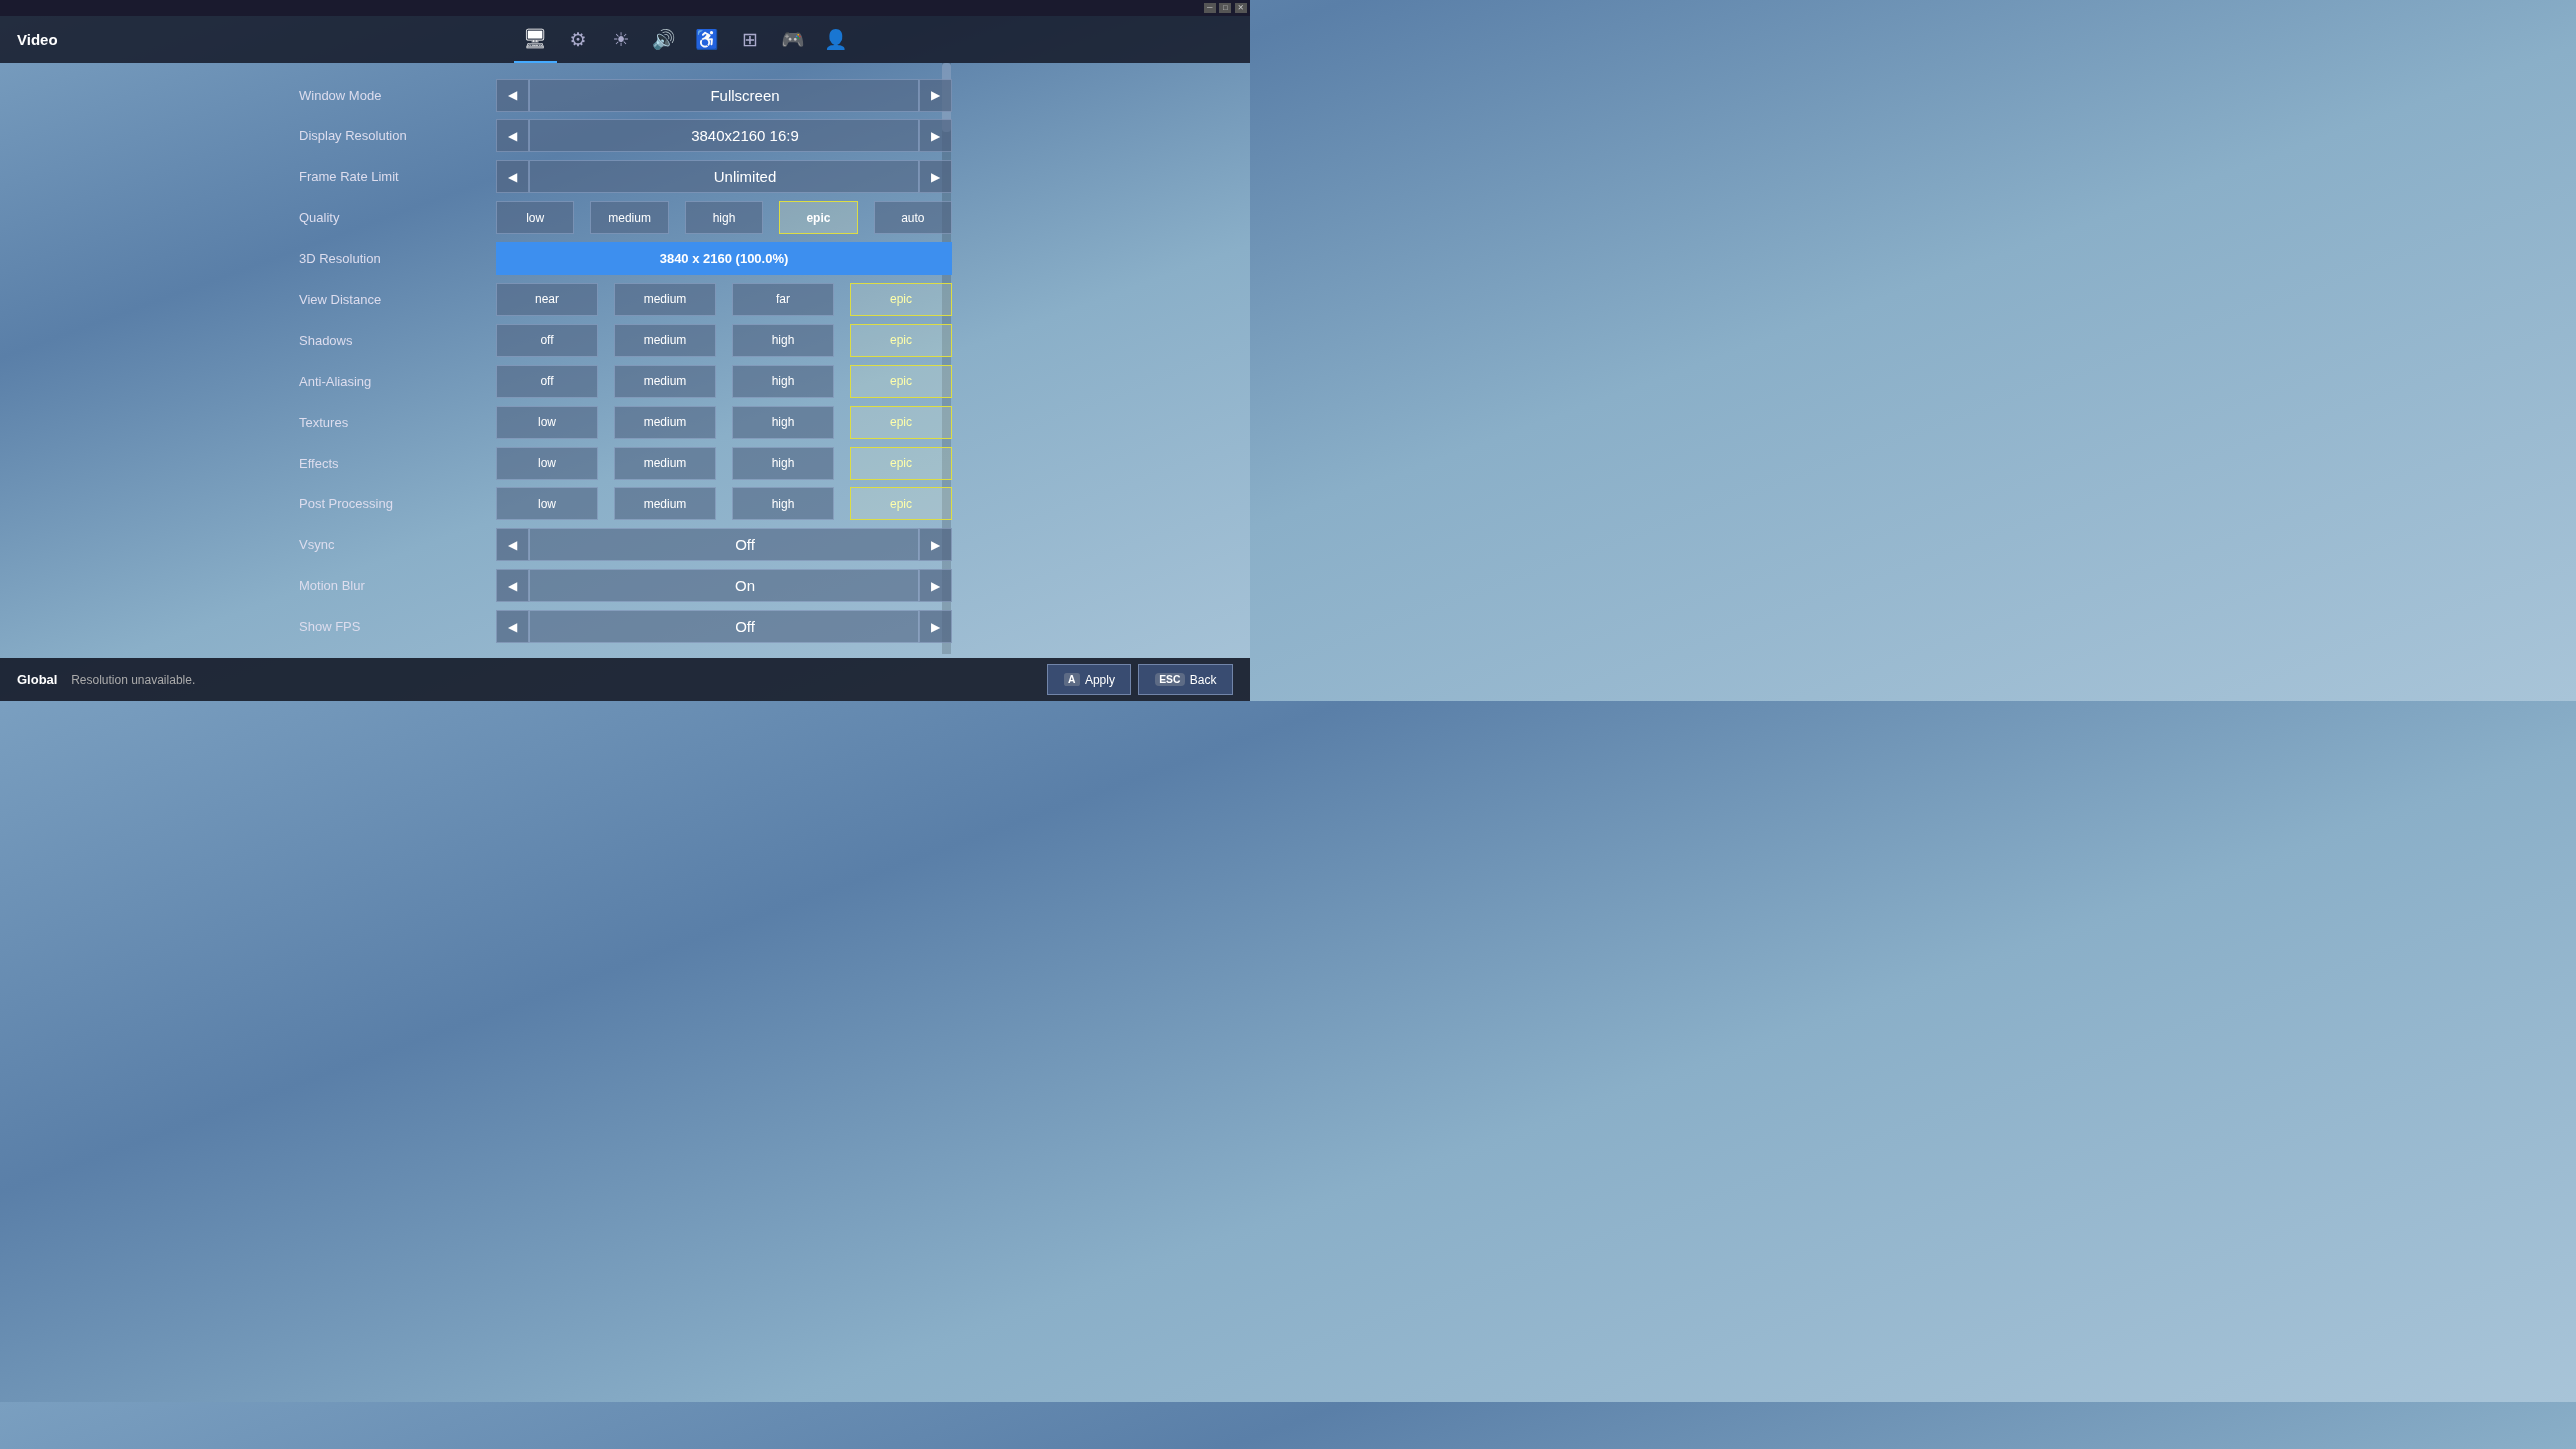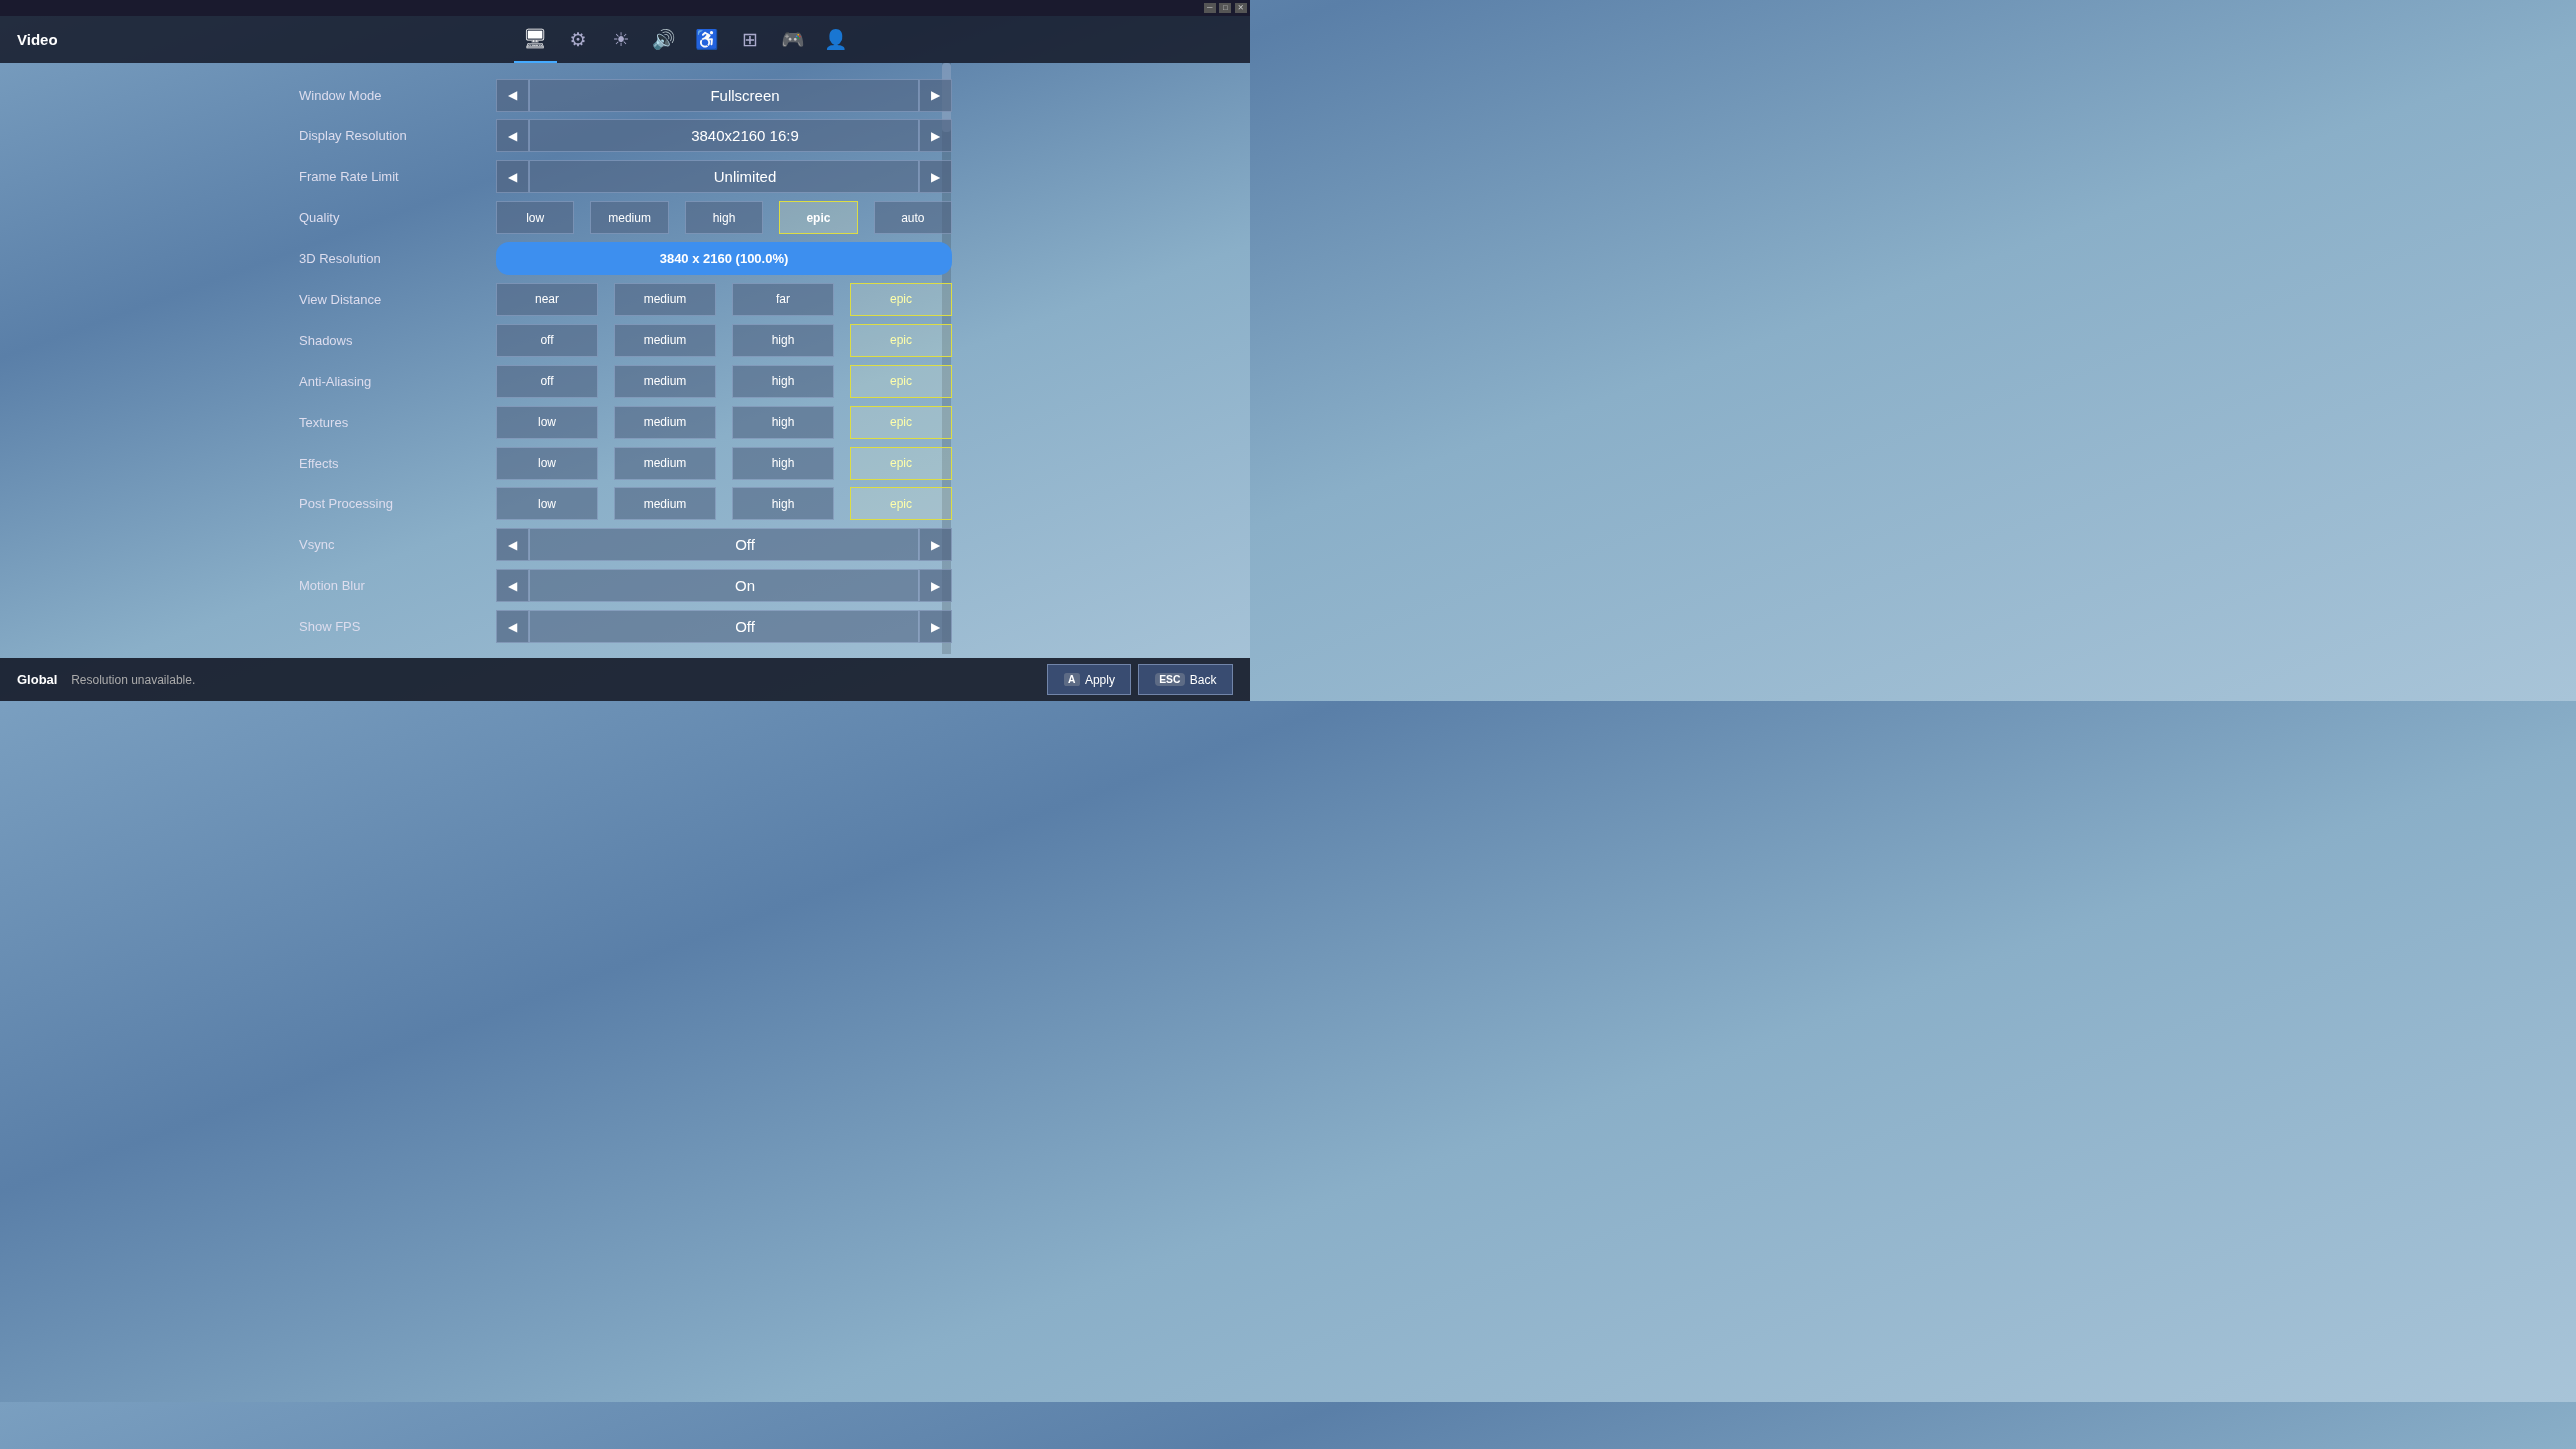--- a/index.html
+++ b/index.html
@@ -210,21 +210,20 @@
     .resolution-display {
       width: 100%;
       height: 33px;
       background: #3d8fef;
       display: flex;
       align-items: center;
       justify-content: center;
       font-size: 13px;
       color: #fff;
       font-weight: bold;
-      border-radius: 13px;
     }
 
     
     .bottom-bar {
       position: absolute;
       bottom: 0; left: 0; right: 0;
       height: 43px;
       background: rgba(20, 25, 40, 0.90);
       display: flex;
       align-items: center;

